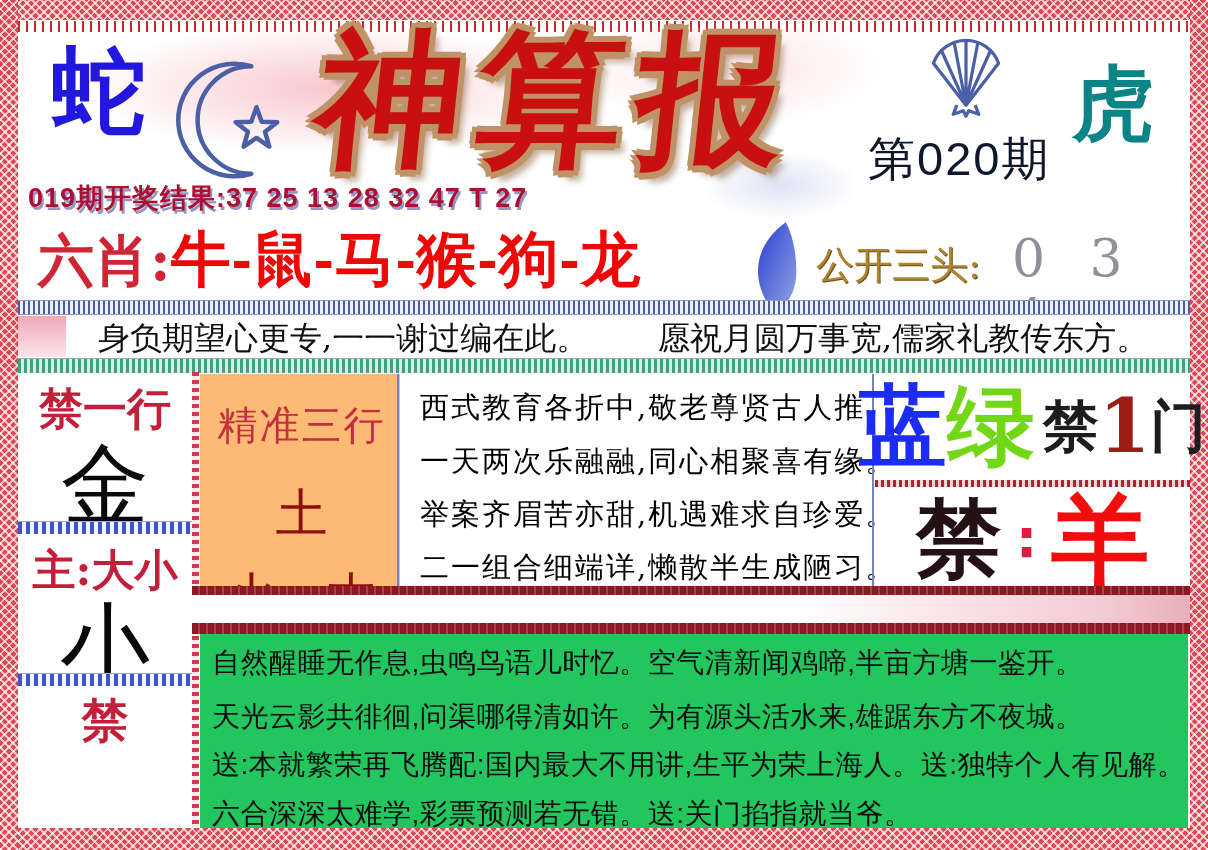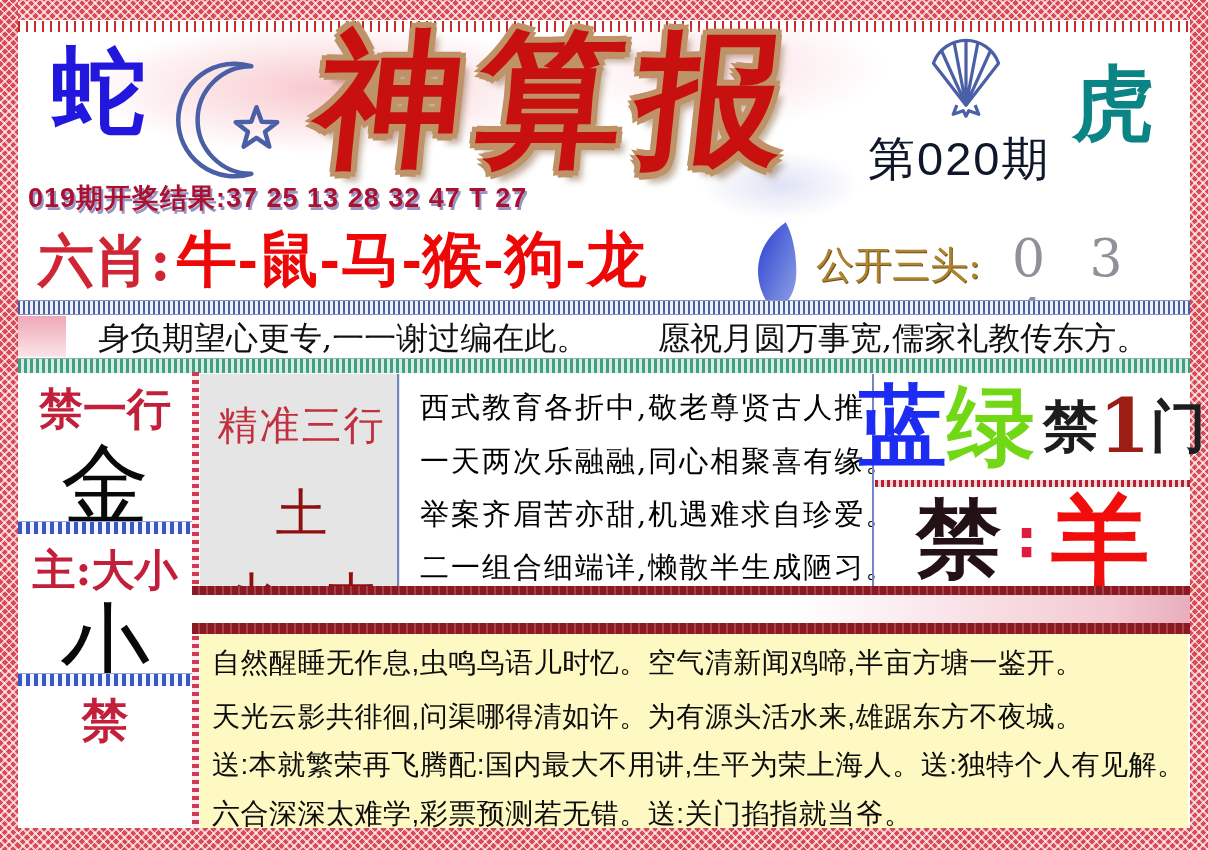--- a/index.html
+++ b/index.html
@@ -42,21 +42,21 @@
     text-shadow:2px 3px 0 rgba(45,45,140,.5);}
   .icon{position:absolute;}
   #crescent{left:172px;top:55px;width:128px;height:130px;}
   #shell{left:920px;top:34px;width:92px;height:84px;}
   #leaf{left:742px;top:220px;width:66px;height:96px;}
 
   
   #sixrow{position:absolute;left:38px;top:220px;display:flex;align-items:baseline;}
   #sixlabel{font-size:56px;font-weight:900;color:#d02535;font-family:"DejaVu Serif",serif;}
   #sixvalue{font-size:60px;font-weight:900;color:#ee0707;font-family:"Liberation Sans",sans-serif;
-    letter-spacing:1px;margin-left:6px;}
+    letter-spacing:1px;}
   #headslabel{position:absolute;left:816px;top:240px;font-size:38px;font-weight:normal;color:#b08430;
     font-family:"DejaVu Serif",serif;text-shadow:1px 1px 0 #6d5117,2px 2px 3px rgba(255,255,255,.9);}
   #headsvalue{position:absolute;left:1012px;top:228px;font-size:52px;color:#90909a;
     font-family:"DejaVu Serif",serif;letter-spacing:14px;}
 
   
   .divblue{position:absolute;left:18px;right:18px;top:300px;height:13px;
     background:repeating-linear-gradient(90deg,#4a5f9e 0 2px,#eef1fa 2px 5px);
     border-top:1px solid #8b97c2;border-bottom:1px solid #8b97c2;}
   .divgreen{position:absolute;left:18px;right:18px;top:358px;height:14px;
@@ -87,21 +87,21 @@
     border-top:1px solid #9aa6d8;border-bottom:1px solid #9aa6d8;}
   #dc1{top:521px;} #dc2{top:673px;}
   .vred{position:absolute;width:7px;
     background:repeating-linear-gradient(180deg,#cc3b50 0 4px,#fcecee 4px 8px);}
   #vred1{left:192px;top:372px;height:456px;}
   .vblue{position:absolute;width:2px;background:#7585c2;}
   #vb1{left:397px;top:374px;height:212px;}
   #vb2{left:872px;top:374px;height:212px;}
 
   
-  #rows3{position:absolute;left:200px;top:374px;width:203px;height:212px;background:#e5e5e5;}
+  #rows3{position:absolute;left:200px;top:374px;width:203px;height:212px;background:#fdba74;}
   #rows3 .hd{margin-top:24px;text-align:center;font-size:40px;color:#c23040;
     font-family:"DejaVu Serif",serif;letter-spacing:2px;}
   #rows3 .r1{text-align:center;margin-top:26px;font-size:52px;color:#8f0f0f;
     font-family:"DejaVu Serif",serif;}
   #rows3 .r2{display:flex;justify-content:space-between;padding:0 26px;margin-top:14px;
     font-size:52px;color:#8f0f0f;font-family:"DejaVu Serif",serif;}
 
   
   #poem{position:absolute;left:400px;top:374px;width:470px;height:212px;background:#fff;}
   #poem .pl{position:absolute;left:20px;font-size:29px;color:#000;
@@ -127,21 +127,21 @@
 
   
   #banner{position:absolute;left:192px;right:18px;top:586px;height:48px;
     background:linear-gradient(90deg,#fff 60%,#f3c9d2 92%,#e8aebc);}
   #banner .bar{position:absolute;left:0;right:0;height:10px;
     background:repeating-linear-gradient(90deg,#8c1822 0 6px,#a8404a 6px 8px);}
   #banner .bar.t{top:0;height:9px;}
   #banner .bar.b{bottom:0;height:11px;}
 
   
-  #bottom{position:absolute;left:200px;right:20px;top:634px;height:194px;background:#fef9c3;padding-left:36px;}
+  #bottom{position:absolute;left:200px;right:20px;top:634px;height:194px;background:#22c55e;padding-left:36px;}
   #bottom .bl{position:absolute;left:12px;font-size:28px;color:#0d0d0d;
     font-family:"Liberation Sans",sans-serif;white-space:nowrap;letter-spacing:0.5px;}
   #bl0{top:10px;} #bl1{top:64px;} #bl2{top:112px;} #bl3{top:161px;}
 
   svg .st{fill:none;stroke:#4a5fa5;stroke-width:3.5;stroke-linejoin:round;}
 </style>
 </head>
 <body>
 
 <div id="page">

